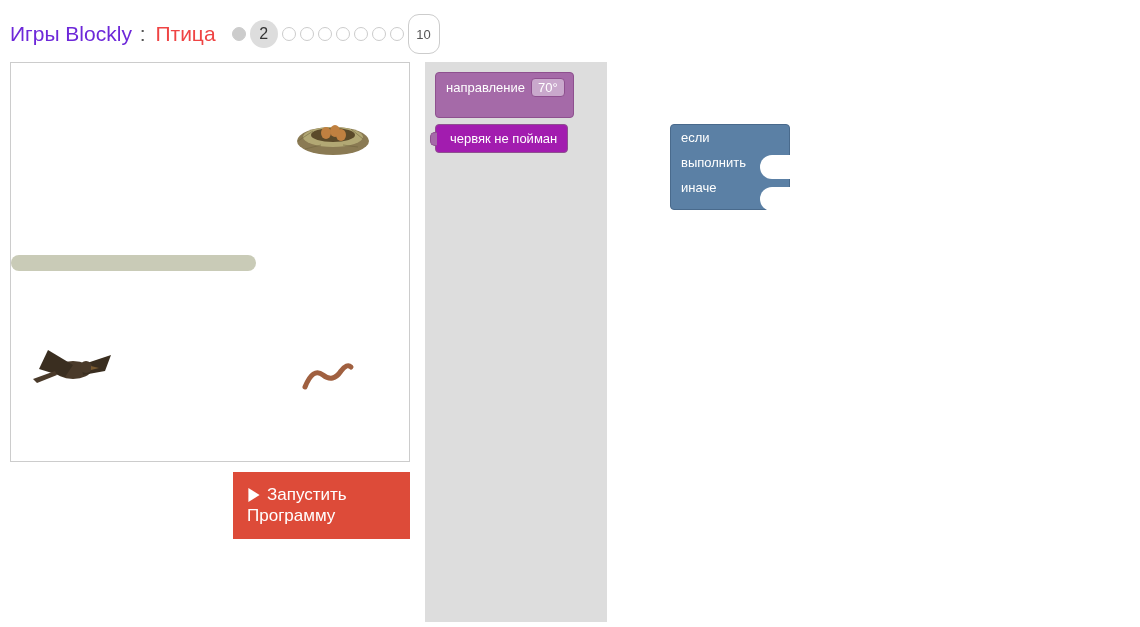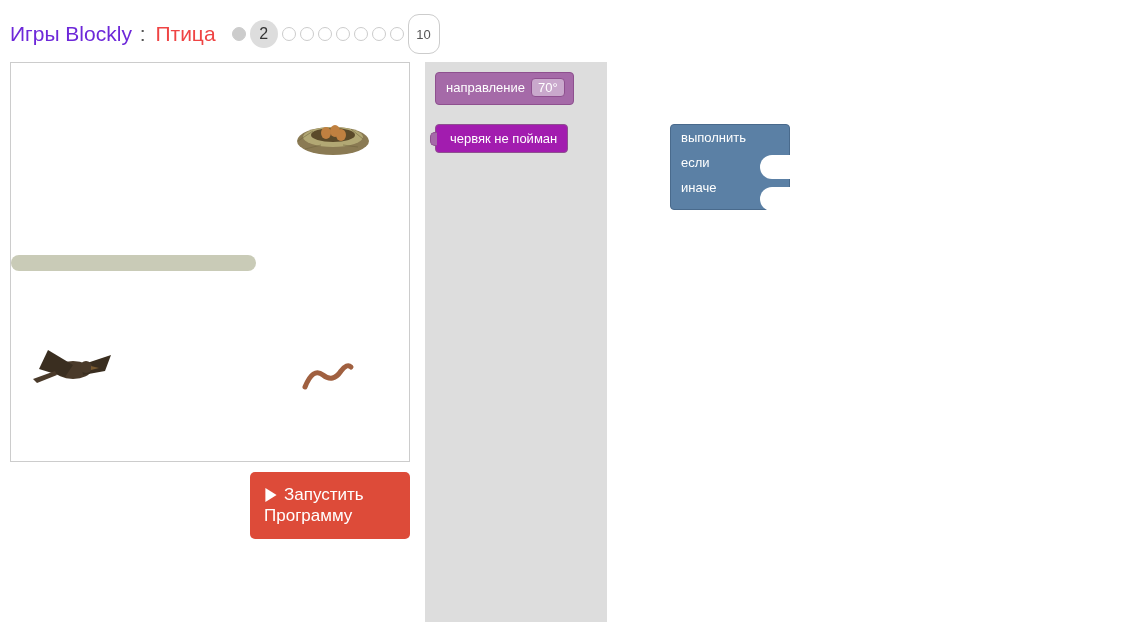--- a/index.html
+++ b/index.html
@@ -85,25 +85,25 @@
   }
   .worm {
     position: absolute;
     top: 298px; left: 290px;
     width: 54px; height: 32px;
   }
   .run-btn {
     display: block;
     margin-top: 10px;
     margin-left: auto;
-    width: 160px;
+    width: 177px;
     background: #dd4b39;
     color: #fff;
     border: none;
-    border-radius: 5px;
+    border-radius: 0;
     padding: 12px 14px;
     font-size: 17px;
     text-align: left;
     cursor: pointer;
     line-height: 1.25;
   }
   .run-btn svg { vertical-align: -2px; margin-right: 6px; }
 
   .workspace {
     flex: 1;
@@ -119,21 +119,21 @@
   .block {
     position: absolute;
     color: #fff;
     font-size: 13px;
     border-radius: 4px;
   }
   .block-heading {
     left: 10px; top: 10px;
     background: #a56aa8;
     border: 1px solid #8e508f;
-    padding: 5px 8px 7px 10px;
+    padding: 5px 8px 20px 10px;
     display: flex; align-items: center; gap: 6px;
   }
   .block-heading .field {
     background: #c9a8cc;
     border: 1px solid #8e508f;
     border-radius: 4px;
     padding: 1px 6px;
     color: #fff;
   }
   .block-worm {
@@ -252,19 +252,19 @@
     <div class="block block-heading">
       <span>направление</span>
       <span class="field">70°</span>
     </div>
 
     <div class="block block-worm">
       <span>червяк не пойман</span>
     </div>
 
     <div class="block block-if">
+      <div class="row"><span>если</span></div>
       <div class="row"><span>выполнить</span></div>
-      <div class="row"><span>если</span></div>
       <div class="row row-else"><span>иначе</span></div>
       <div class="cut2"></div>
     </div>
   </div>
 </div>
 
 </body></html>

